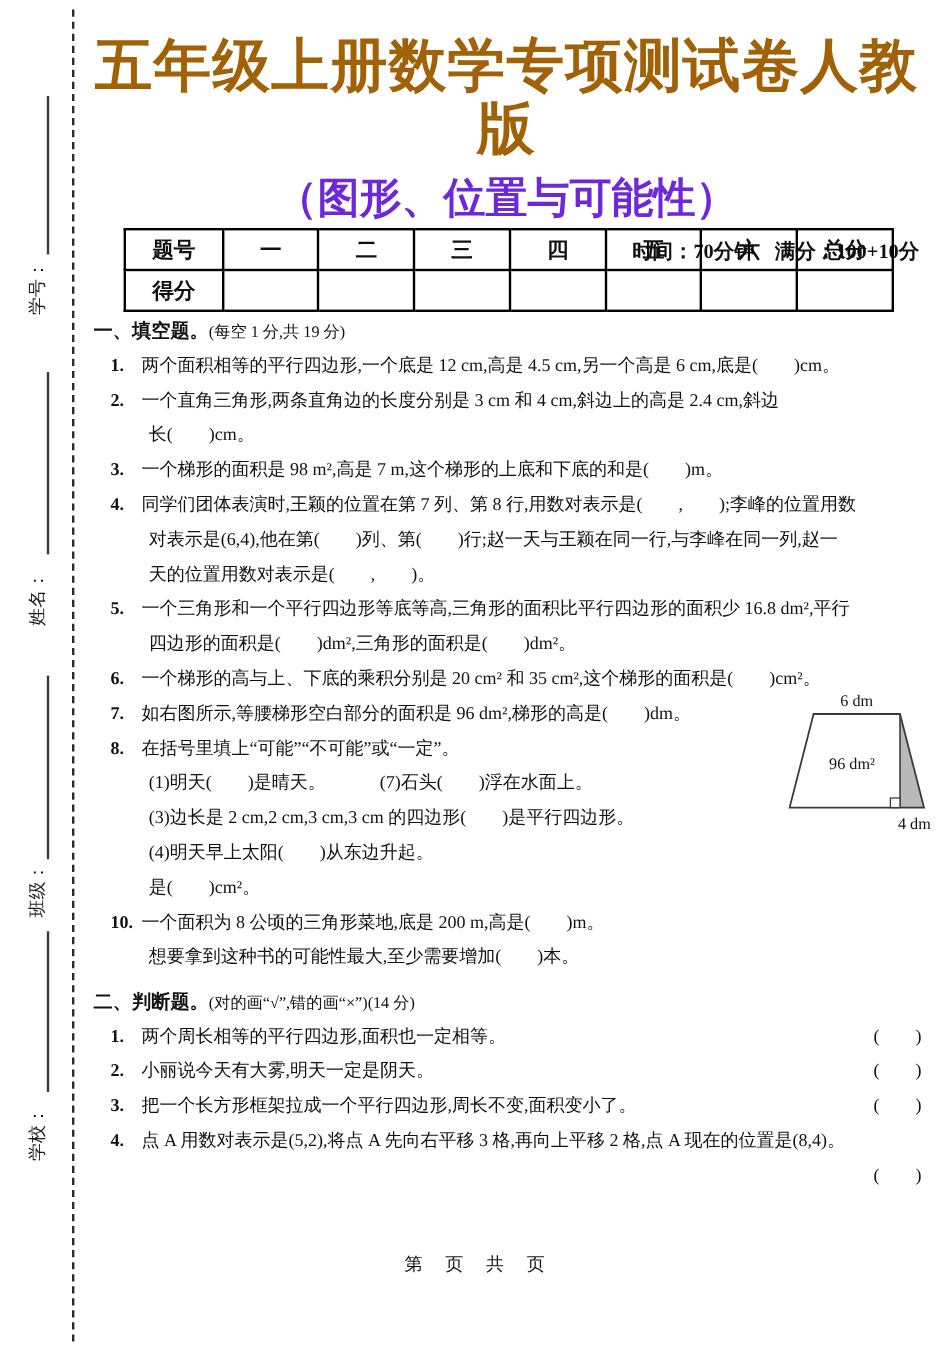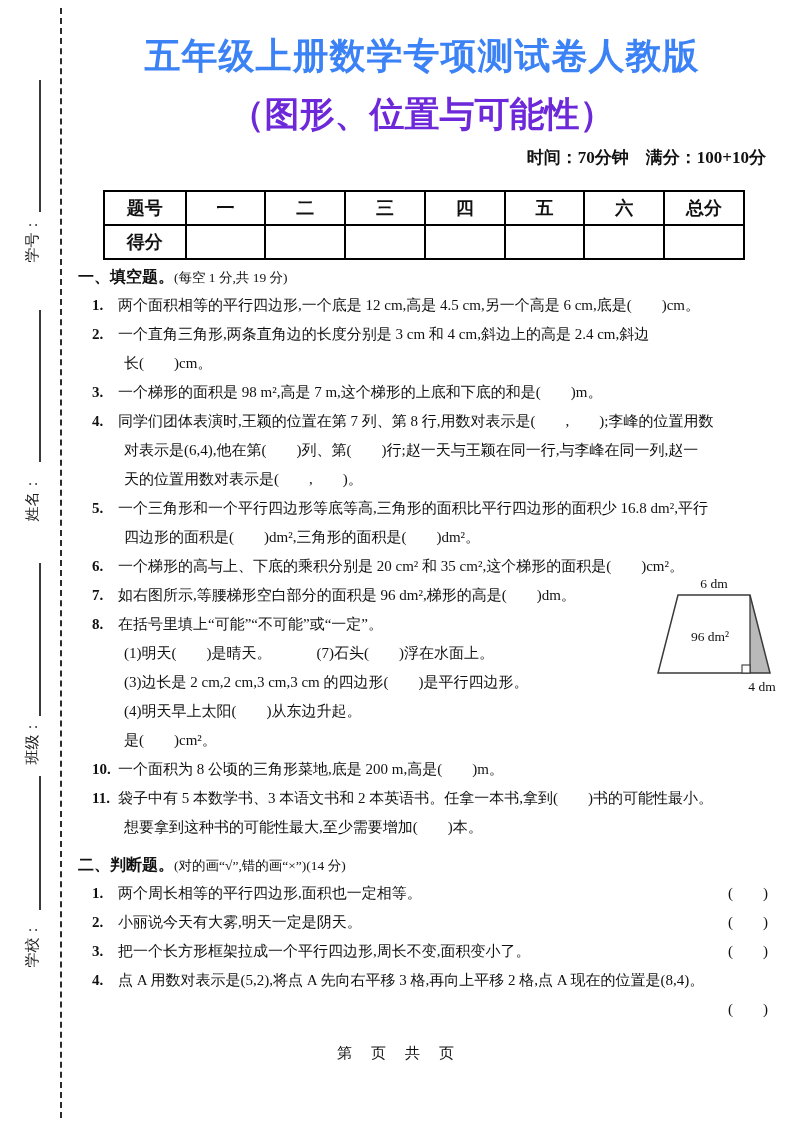--- a/index.html
+++ b/index.html
@@ -20,21 +20,21 @@
     font-size:15px; line-height:20px; transform:rotate(-90deg); color:#1a1a1a;
   }
   #lbl-id     { top:230px; }
   #lbl-name   { top:489px; }
   #lbl-class  { top:732px; }
   #lbl-school { top:935px; }
   
   .header { position:absolute; left:78px; top:30px; width:688px; text-align:center; }
   .title {
     font-family:"Liberation Sans","DejaVu Sans",sans-serif; font-weight:900;
-    font-size:36px; line-height:52px; letter-spacing:1px; color:#3b82f6;
+    font-size:48px; line-height:52px; letter-spacing:1px; color:#a16207;
   }
   .subtitle {
     font-family:"Liberation Sans","DejaVu Sans",sans-serif; font-weight:900;
     font-size:35px; line-height:48px; margin-top:8px; color:#6d28d9;
   }
   .meta { font-size:17px; font-weight:bold; text-align:right; margin-top:9px; line-height:22px; }
   
   .score-table {
     position:absolute; left:103px; top:190px; width:642px; height:69px;
     border-collapse:collapse;
@@ -119,21 +119,20 @@
   <div class="line q"><span class="qno">5.</span><span>一个三角形和一个平行四边形等底等高,三角形的面积比平行四边形的面积少 16.8 dm²,平行</span></div>
   <div class="line cont">四边形的面积是(　　)dm²,三角形的面积是(　　)dm²。</div>
   <div class="line q"><span class="qno">6.</span><span>一个梯形的高与上、下底的乘积分别是 20 cm² 和 35 cm²,这个梯形的面积是(　　)cm²。</span></div>
   <div class="line q"><span class="qno">7.</span><span>如右图所示,等腰梯形空白部分的面积是 96 dm²,梯形的高是(　　)dm。</span></div>
   <div class="line q"><span class="qno">8.</span><span>在括号里填上“可能”“不可能”或“一定”。</span></div>
   <div class="line cont"><span>(1)明天(　　)是晴天。</span><span class="sub2">(7)石头(　　)浮在水面上。</span></div>
   <div class="line cont">(3)边长是 2 cm,2 cm,3 cm,3 cm 的四边形(　　)是平行四边形。</div>
   <div class="line cont">(4)明天早上太阳(　　)从东边升起。</div>
   <div class="line cont">是(　　)cm²。</div>
   <div class="line q"><span class="qno">10.</span><span>一个面积为 8 公顷的三角形菜地,底是 200 m,高是(　　)m。</span></div>
-  <div class="line q"><span class="qno">11.</span><span>袋子中有 5 本数学书、3 本语文书和 2 本英语书。任拿一本书,拿到(　　)书的可能性最小。</span></div>
   <div class="line cont">想要拿到这种书的可能性最大,至少需要增加(　　)本。</div>
 
   <div class="line sec2">
     <span class="sec-title">二、判断题。</span><span class="sec-note">(对的画“√”,错的画“×”)(14 分)</span>
   </div>
   <div class="line q"><span class="qno">1.</span><span>两个周长相等的平行四边形,面积也一定相等。</span><span class="ans-bracket">(　　)</span></div>
   <div class="line q"><span class="qno">2.</span><span>小丽说今天有大雾,明天一定是阴天。</span><span class="ans-bracket">(　　)</span></div>
   <div class="line q"><span class="qno">3.</span><span>把一个长方形框架拉成一个平行四边形,周长不变,面积变小了。</span><span class="ans-bracket">(　　)</span></div>
   <div class="line q"><span class="qno">4.</span><span>点 A 用数对表示是(5,2),将点 A 先向右平移 3 格,再向上平移 2 格,点 A 现在的位置是(8,4)。</span></div>
   <div class="line">

